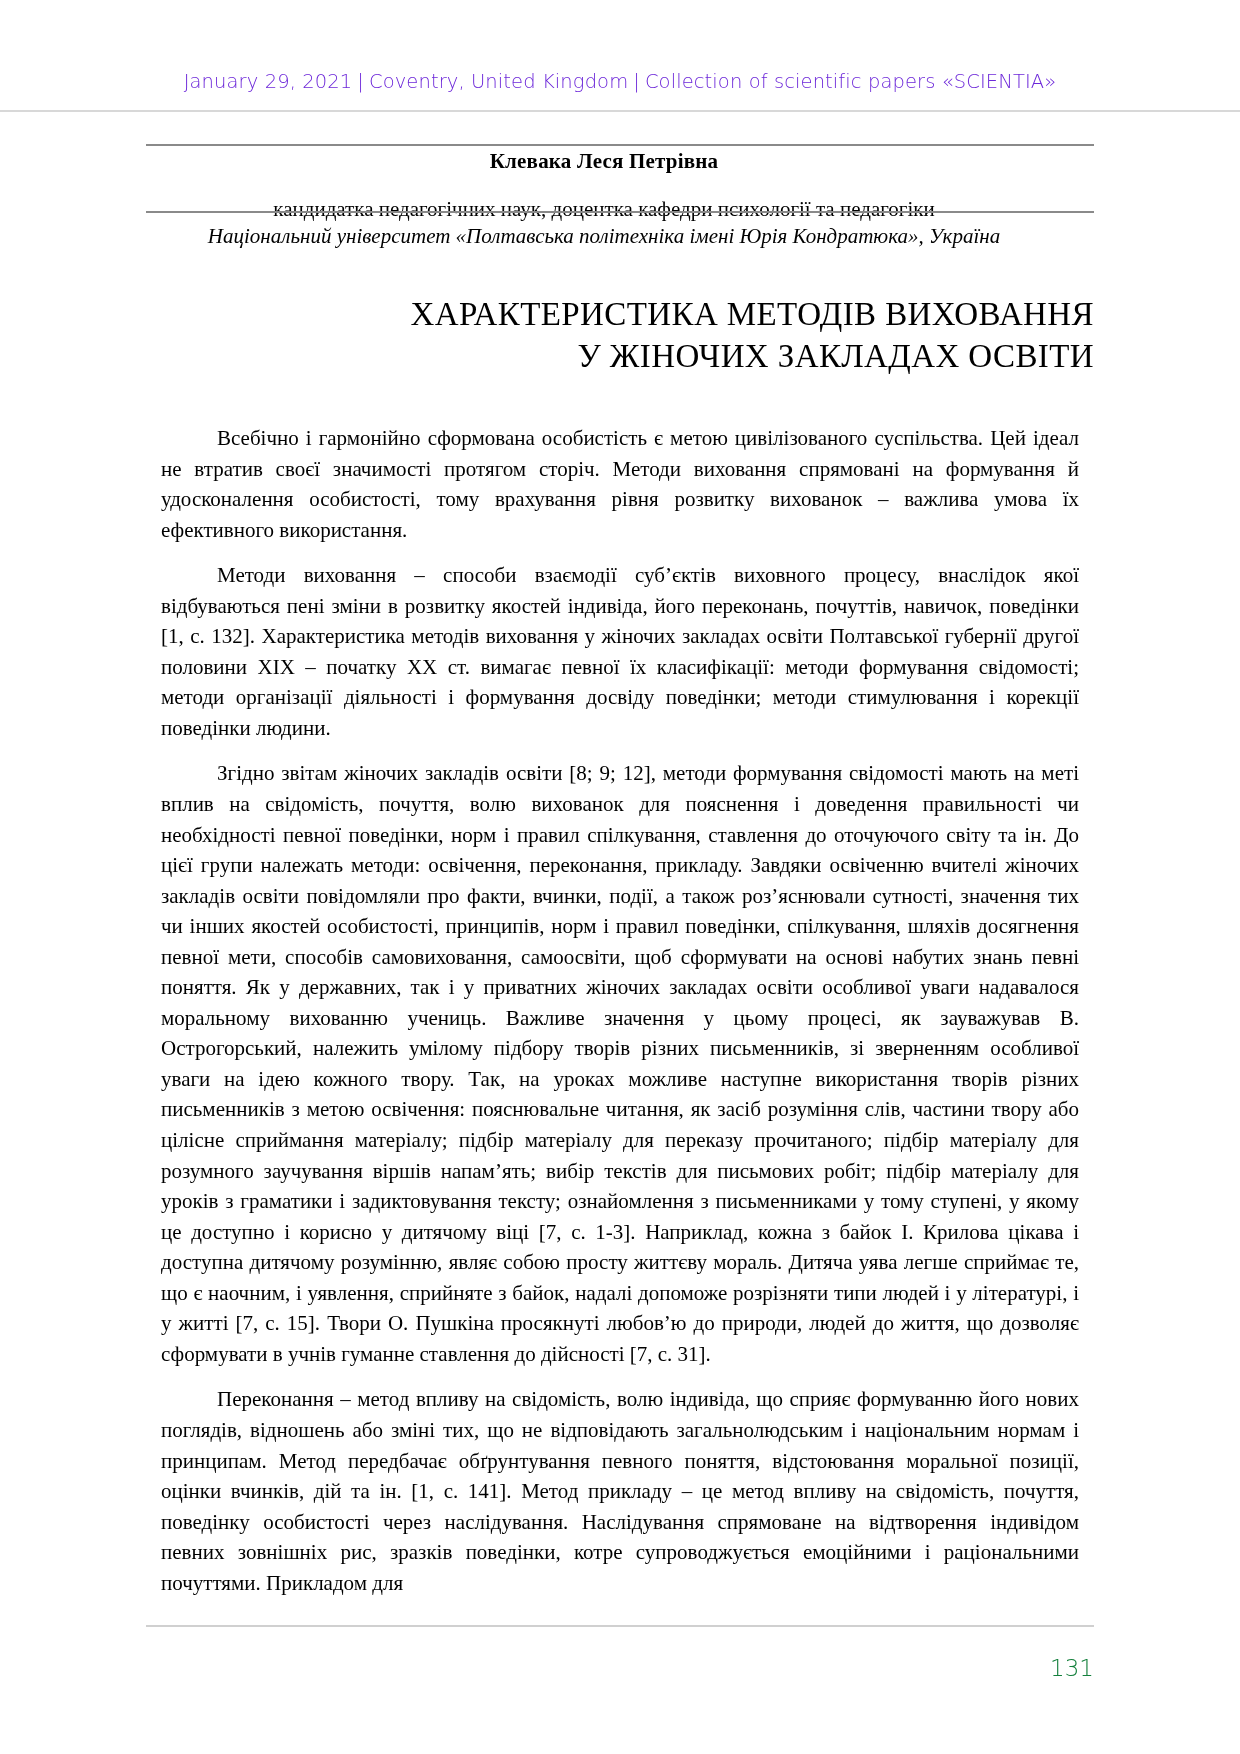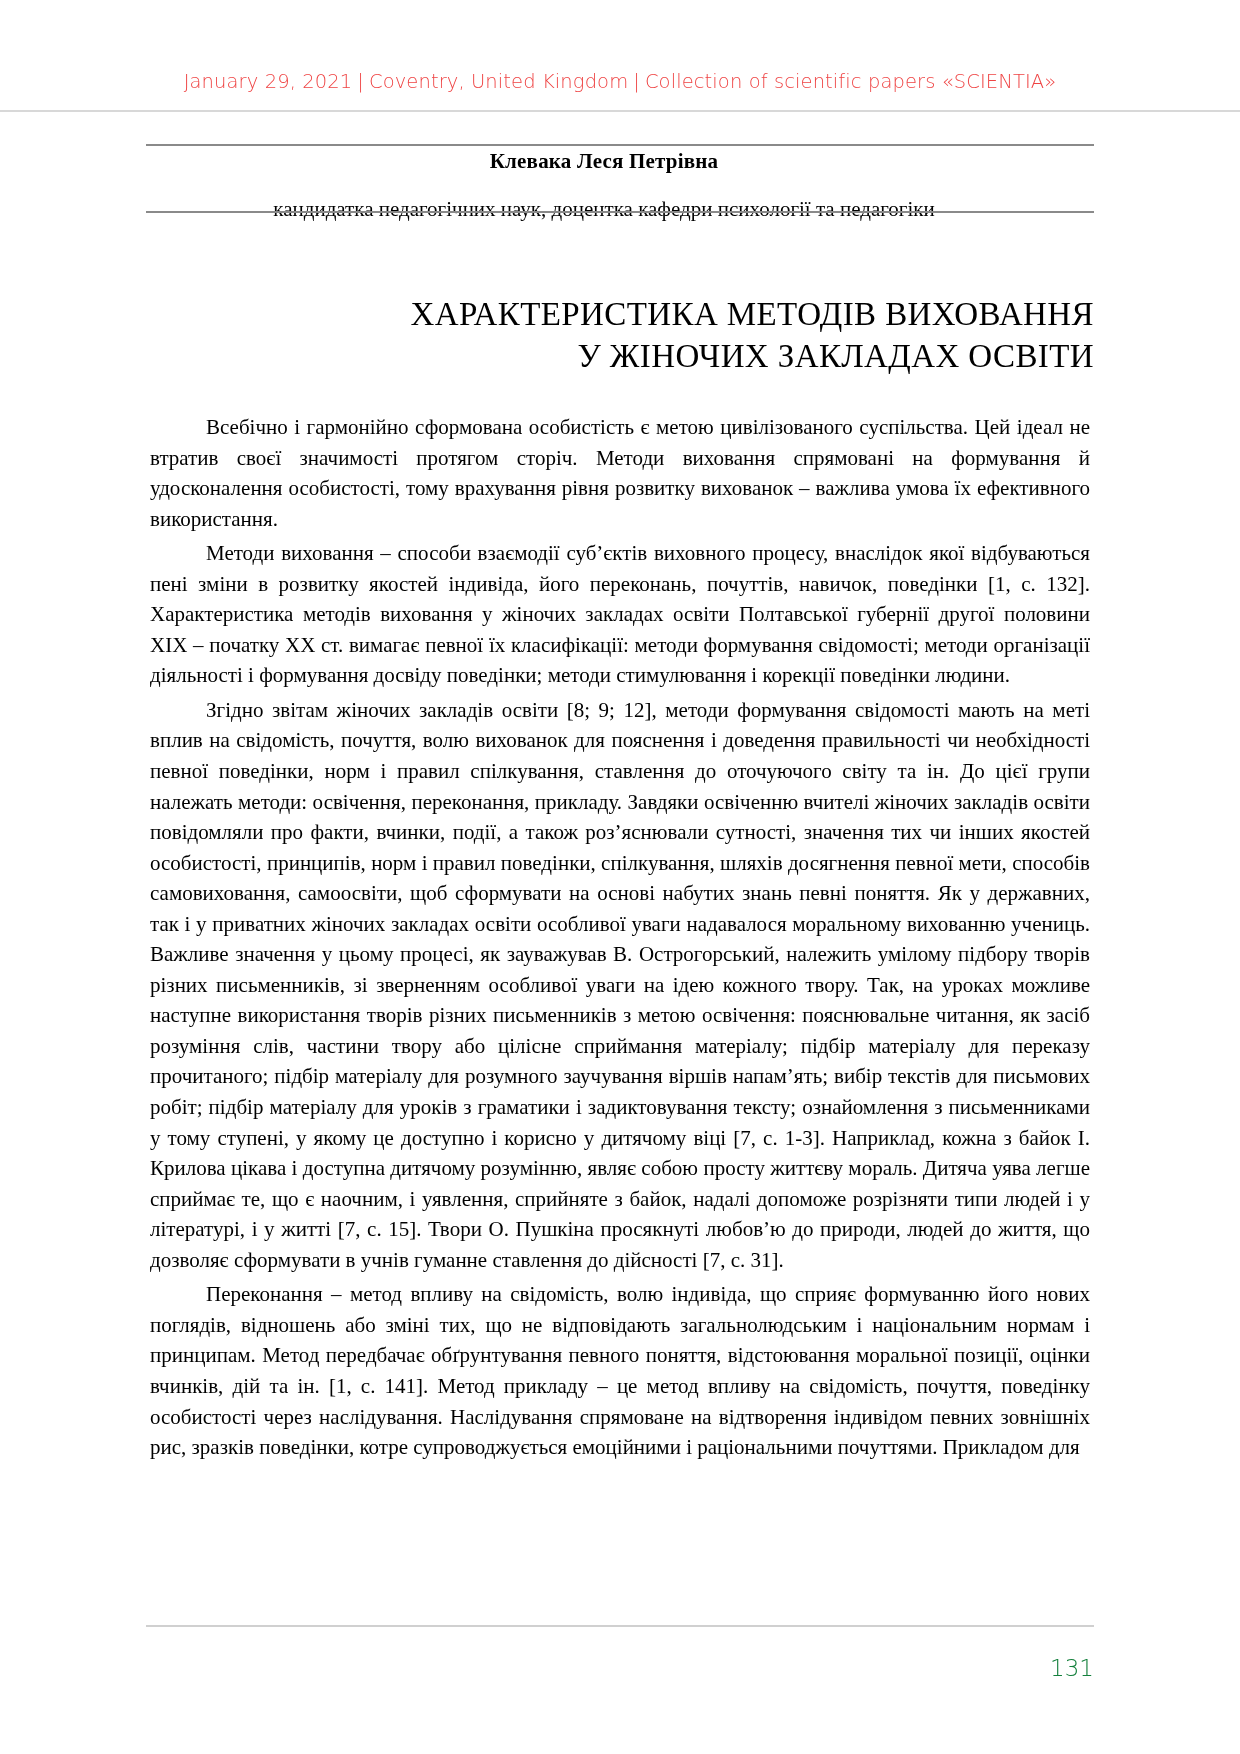--- a/index.html
+++ b/index.html
@@ -28,21 +28,21 @@
   .running-header {
     position: absolute;
     top: 70px;
     left: 0;
     width: 1240px;
     text-align: center;
     font-family: "DejaVu Sans", "Liberation Sans", sans-serif;
     font-size: 19.5px;
     font-weight: 300;
     letter-spacing: 0.1px;
-    color: #ef4444;
+    color: #6d28d9;
     white-space: nowrap;
   }
   .running-header .sep {
     padding: 0 5px;
   }
   .header-rule {
     position: absolute;
     top: 110px;
     left: 0;
     width: 1240px;
@@ -113,21 +113,21 @@
     top: 408px;
     left: 146px;
     width: 948px;
     font-size: 21px;
     line-height: 1.455;
     text-align: justify;
     text-justify: inter-word;
     hyphens: none;
   }
   .body-text p {
-    margin: 4px;
+    margin: 15px;
     text-indent: 56px;
   }
 
   
   .footer-rule {
     position: absolute;
     top: 1625px;
     left: 146px;
     width: 948px;
     height: 2px;
@@ -152,20 +152,21 @@
 
   <div class="running-header">
     <span>January 29, 2021</span><span class="sep">|</span><span>Coventry, United Kingdom</span><span class="sep">|</span><span>Collection of scientific papers «SCIENTIA»</span>
   </div>
   <div class="header-rule"></div>
 
   <div class="author-rule"></div>
   <div class="author-block">
     <div class="author-name">Клевака Леся Петрівна</div>
     <div class="author-position">кандидатка педагогічних наук, доцентка кафедри психології та педагогіки</div>
+    <div class="author-affiliation">Національний університет «Полтавська політехніка імені Юрія Кондратюка», Україна</div>
   </div>
   <div class="author-rule-bottom"></div>
 
   <h1 class="paper-title">
     <span class="tline">ХАРАКТЕРИСТИКА МЕТОДІВ ВИХОВАННЯ</span>
     <span class="tline">У ЖІНОЧИХ ЗАКЛАДАХ ОСВІТИ</span>
   </h1>
 
   <div class="body-text">
     <p>Всебічно і гармонійно сформована особистість є метою цивілізованого суспільства. Цей ідеал не втратив своєї значимості протягом сторіч. Методи виховання спрямовані на формування й удосконалення особистості, тому врахування рівня розвитку вихованок – важлива умова їх ефективного використання.</p>

